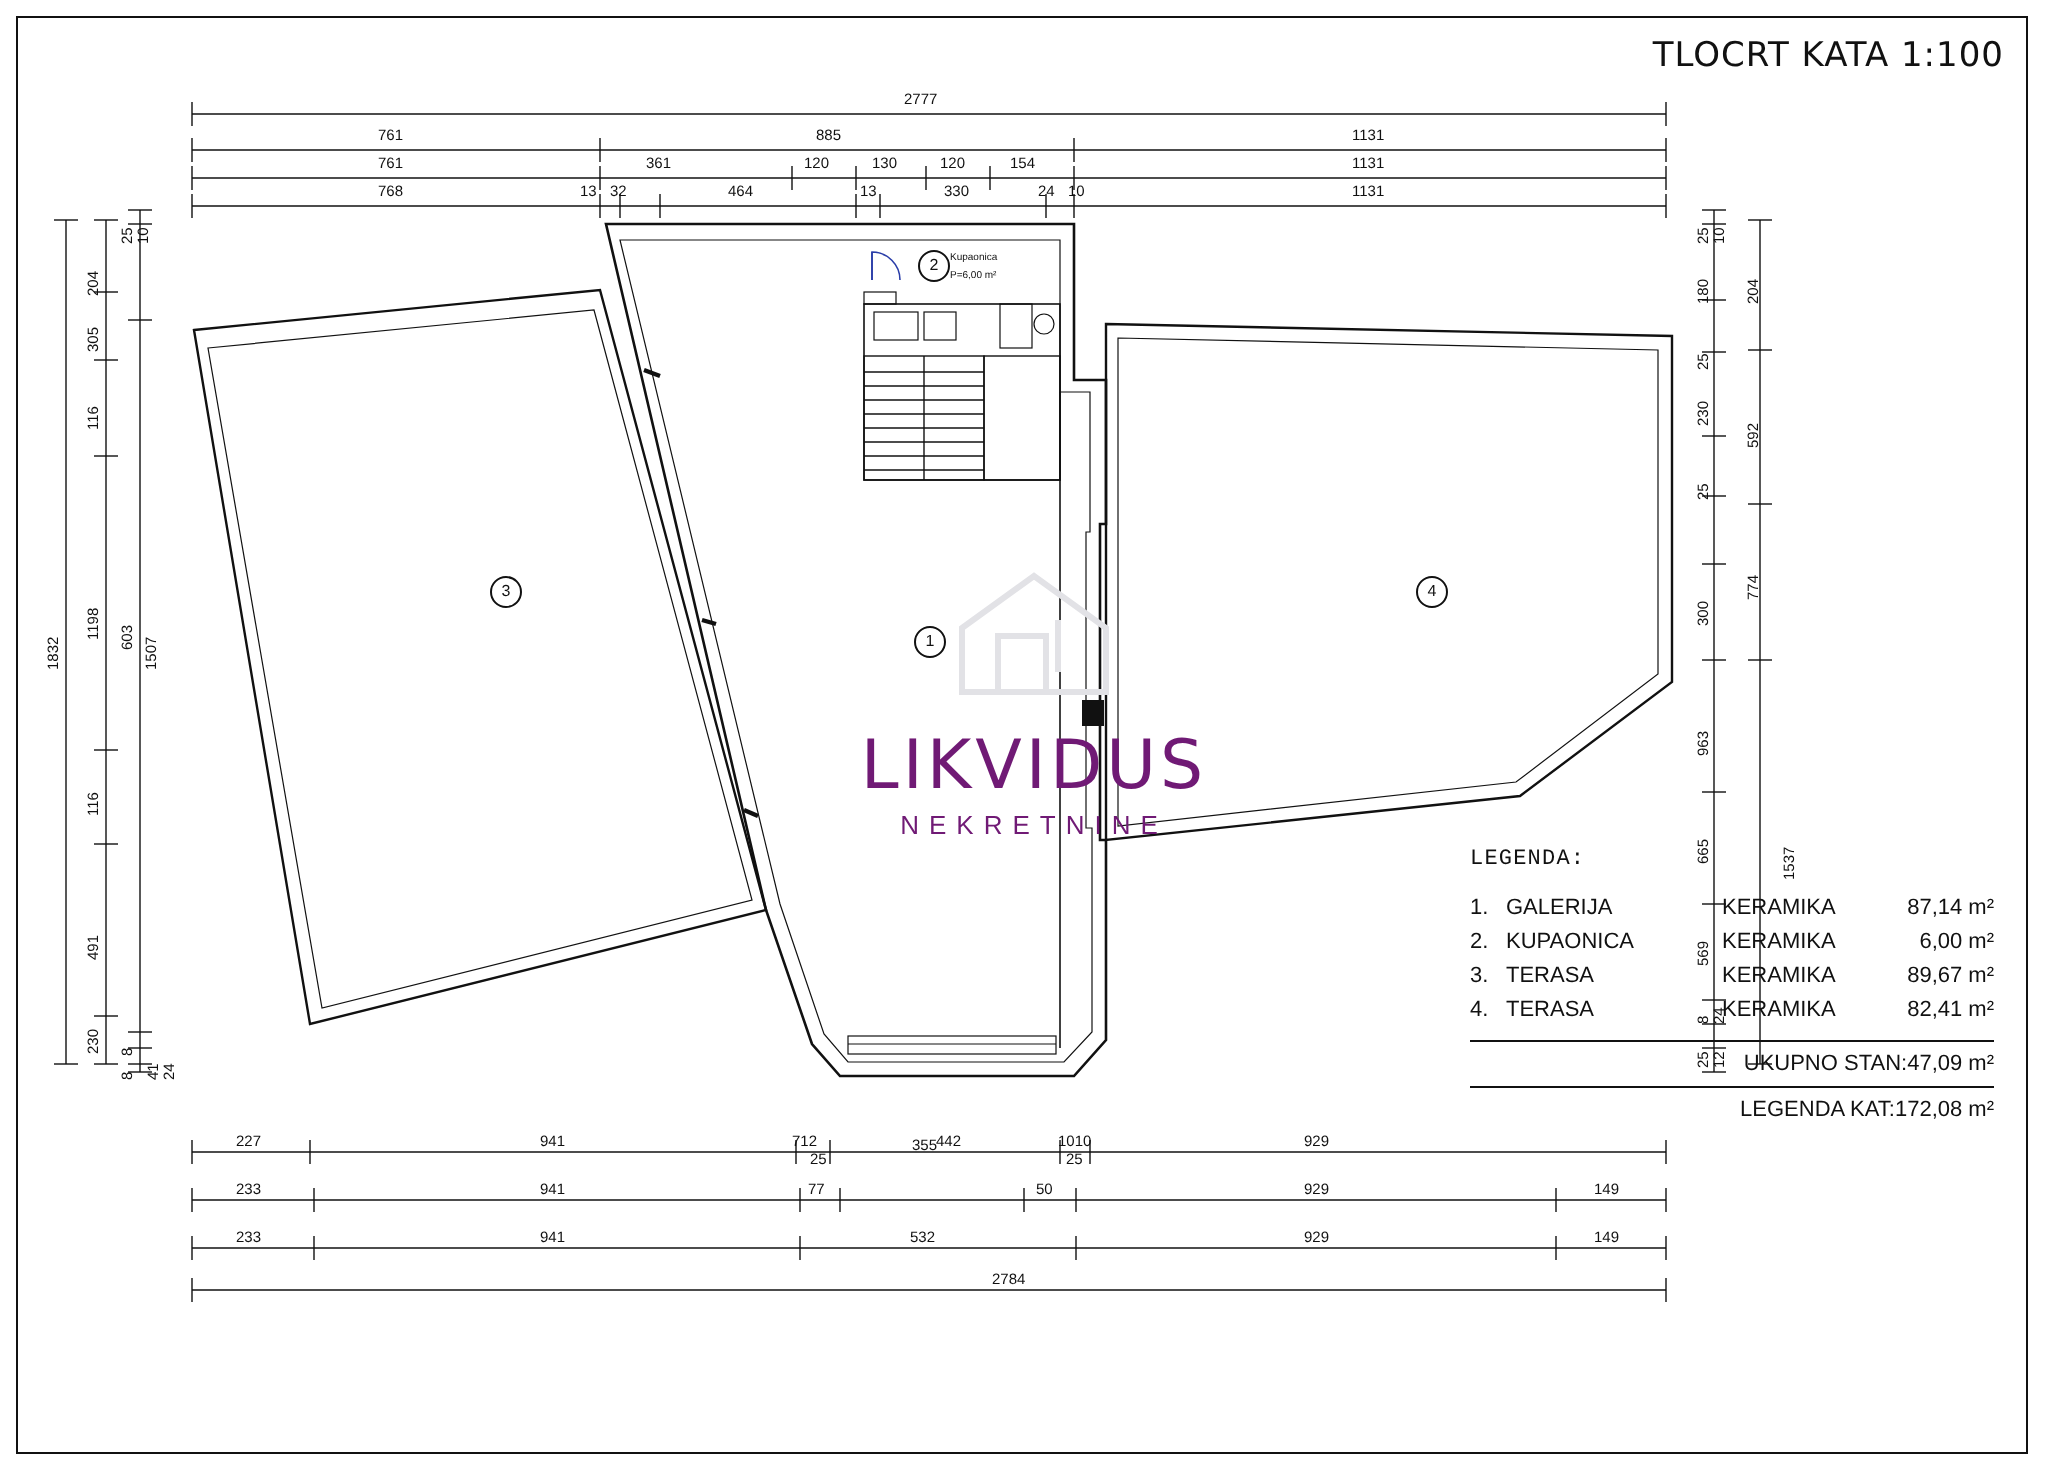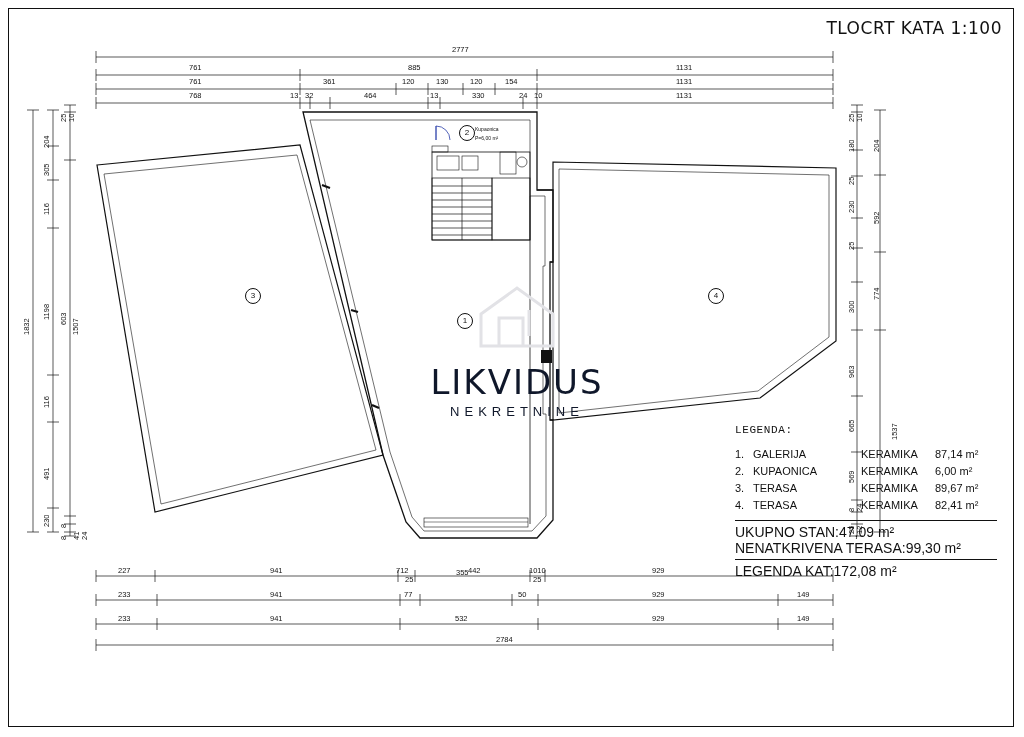--- a/index.html
+++ b/index.html
@@ -85,31 +85,31 @@
   }
   .legend-row .nm {
     flex: 1;
   }
   .legend-row .mat {
     width: 74px;
     text-align: left;
   }
   .legend-row .area {
     width: 62px;
-    text-align: left;
+    text-align: right;
   }
   .legend-rule {
     border-top: 1px solid #111;
     margin: 6px 0 3px 0;
   }
   .sum-row {
     display: flex;
-    justify-content: flex-start;
+    justify-content: flex-end;
     line-height: 16px;
-    font-size: 14px;
+    font-size: 11px;
   }
   .sum-row .lbl { white-space: nowrap; }
   .sum-row .val { text-align: right; }
   .total-rule {
     border-top: 1px solid #111;
     margin: 3px 0 3px 0;
   }
   
   .bubble {
     position: absolute;
@@ -129,21 +129,21 @@
     color: #111;
     white-space: nowrap;
   }
   
   .wm {
     position: absolute;
     left: 392px;
     top: 280px;
     width: 250px;
     text-align: center;
-    color: #0f172a;
+    color: #701a75;
     pointer-events: none;
     user-select: none;
   }
   .wm .wm-name {
     font-size: 34px;
     letter-spacing: 2px;
     font-family: "DejaVu Sans", sans-serif;
     margin-top: 4px;
   }
   .wm .wm-sub {
@@ -458,24 +458,20 @@
       <span class="mat">KERAMIKA</span>
       <span class="area">82,41 m²</span>
     </div>
 
     <div class="legend-rule"></div>
 
     <div class="sum-row">
       <span class="lbl">UKUPNO STAN:</span>
       <span class="val">47,09 m²</span>
     </div>
-    <div class="sum-row">
-      <span class="lbl">NENATKRIVENA TERASA:</span>
-      <span class="val">99,30 m²</span>
-    </div>
 
     <div class="total-rule"></div>
 
     <div class="sum-row">
       <span class="lbl">LEGENDA KAT:</span>
       <span class="val">172,08 m²</span>
     </div>
   </div>
 
 </div>

